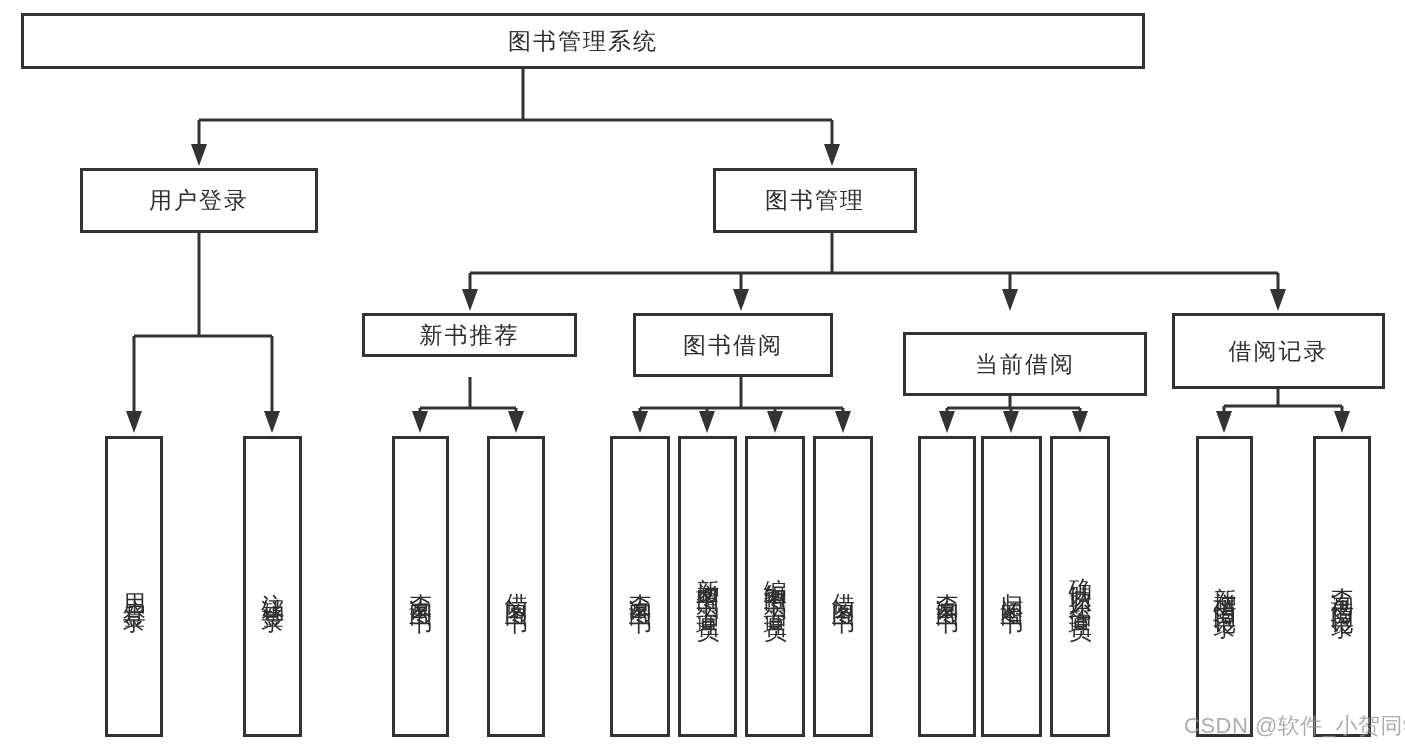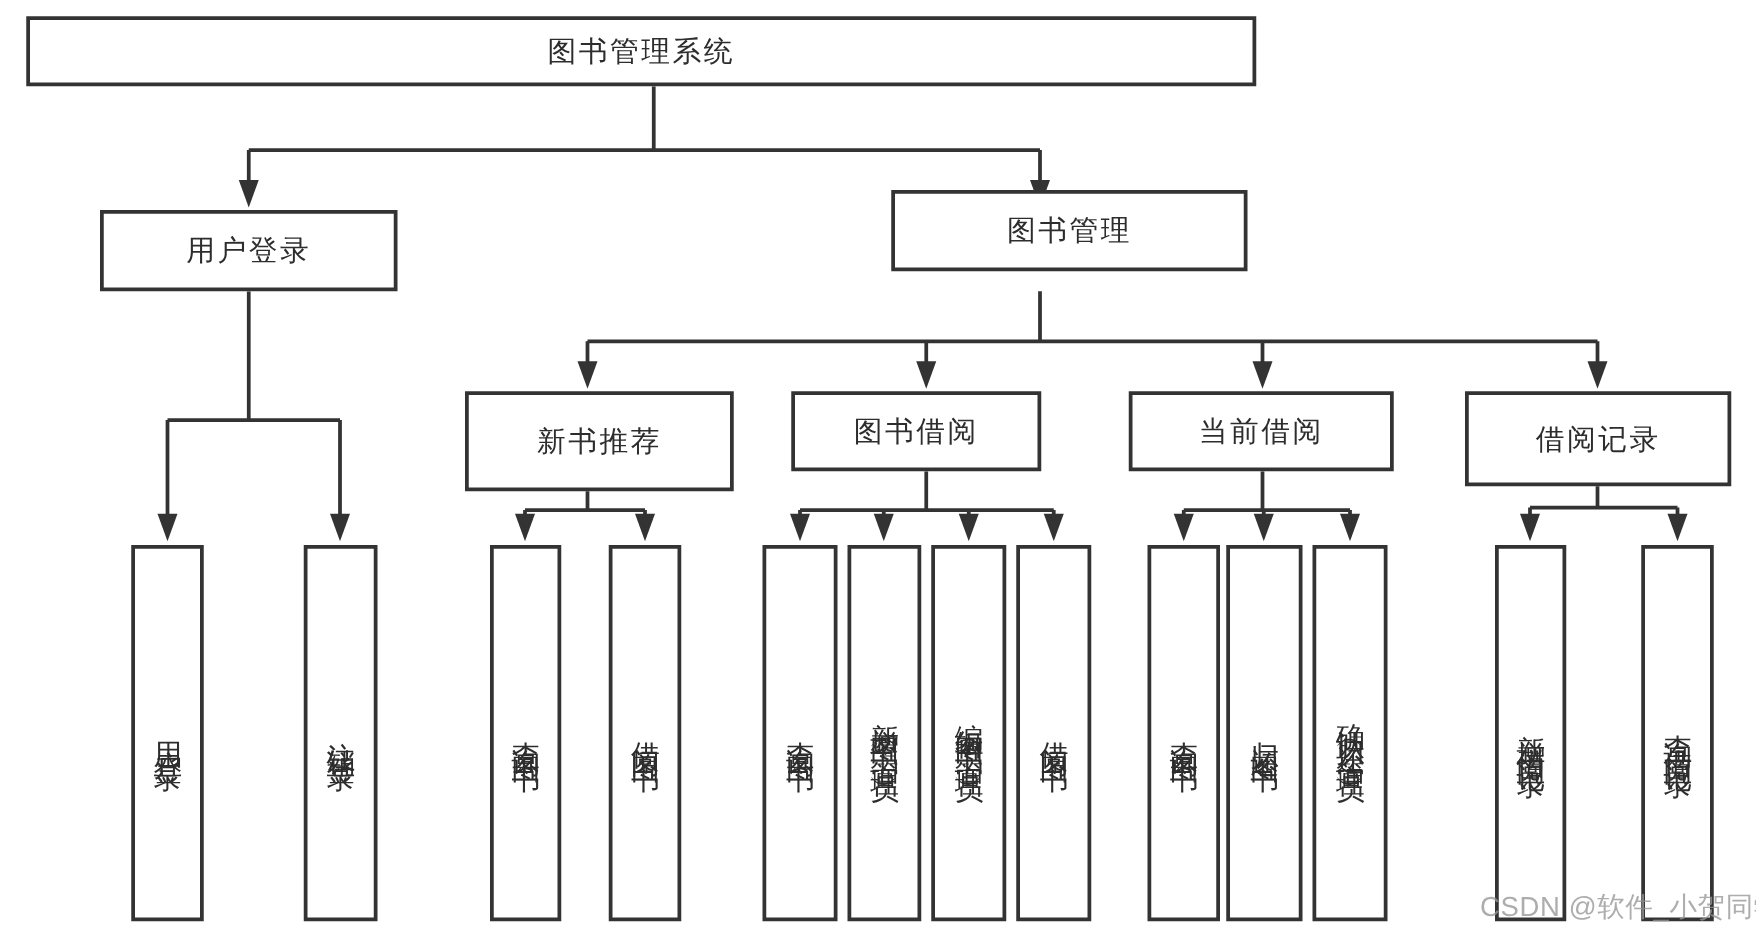--- a/index.html
+++ b/index.html
@@ -71,38 +71,38 @@
       <polygon points="767,411 783,411 775,433"></polygon>
       <polygon points="835,411 851,411 843,433"></polygon>
       <polygon points="939,411 955,411 947,433"></polygon>
       <polygon points="1003,411 1019,411 1011,433"></polygon>
       <polygon points="1072,411 1088,411 1080,433"></polygon>
       <polygon points="1216,411 1232,411 1224,433"></polygon>
       <polygon points="1334,411 1350,411 1342,433"></polygon>
     </g>
   </svg>
 
-  <div class="box" style="left:21px;top:13px;width:984px;height:56px">
+  <div class="box" style="left:21px;top:13px;width:1124px;height:56px">
     <span class="lbl">图书管理系统</span>
   </div>
 
   <div class="box" style="left:80px;top:168px;width:238px;height:65px">
     <span class="lbl">用户登录</span>
   </div>
-  <div class="box" style="left:713px;top:152px;width:285px;height:65px">
+  <div class="box" style="left:713px;top:168px;width:204px;height:65px">
     <span class="lbl">图书管理</span>
   </div>
 
-  <div class="box" style="left:372px;top:313px;width:215px;height:80px">
+  <div class="box" style="left:362px;top:313px;width:215px;height:44px">
     <span class="lbl">新书推荐</span>
   </div>
   <div class="box" style="left:633px;top:313px;width:200px;height:64px">
     <span class="lbl">图书借阅</span>
   </div>
-  <div class="box" style="left:903px;top:313px;width:212px;height:64px">
+  <div class="box" style="left:903px;top:332px;width:244px;height:64px">
     <span class="lbl">当前借阅</span>
   </div>
   <div class="box" style="left:1172px;top:313px;width:213px;height:76px">
     <span class="lbl">借阅记录</span>
   </div>
 
   <div class="box" style="left:105px;top:436px;width:58px;height:301px">
     <span class="vlbl">用户登录</span>
   </div>
   <div class="box" style="left:243px;top:436px;width:59px;height:301px">

